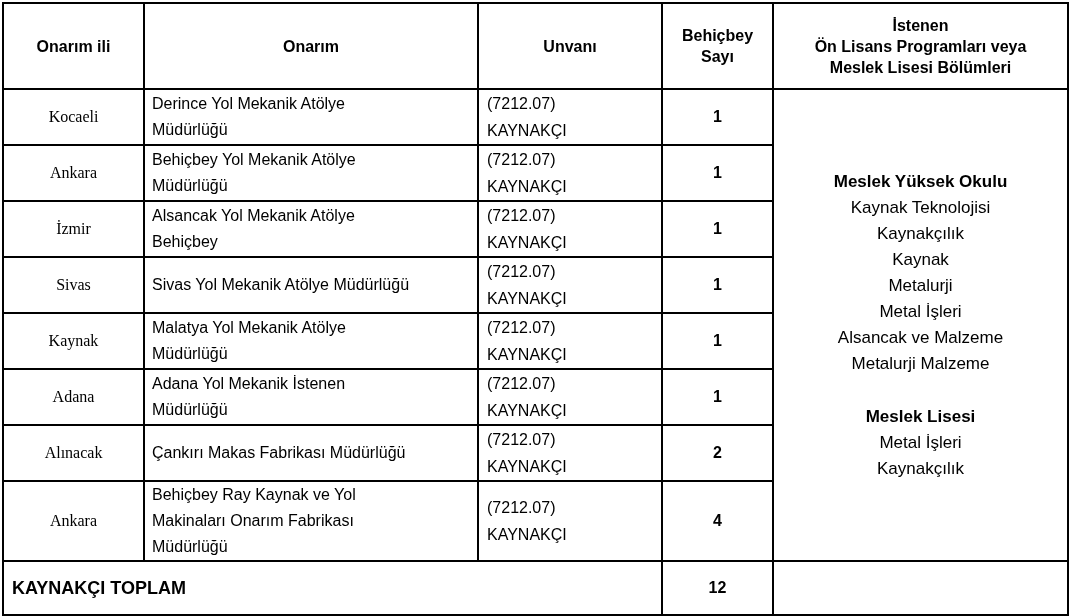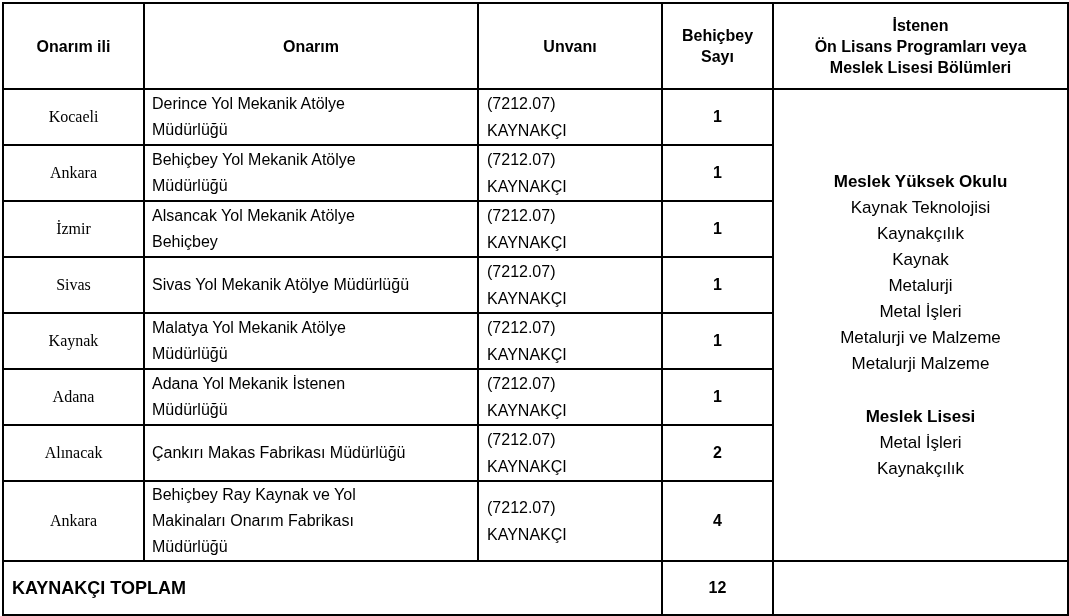--- a/index.html
+++ b/index.html
@@ -128,21 +128,21 @@
         <td class="cell-title">(7212.07)
 KAYNAKÇI</td>
         <td class="cell-count">1</td>
         <td class="cell-programs" rowspan="8">
           <div class="prog-title">Meslek Yüksek Okulu</div>
           <div>Kaynak Teknolojisi</div>
           <div>Kaynakçılık</div>
           <div>Kaynak</div>
           <div>Metalurji</div>
           <div>Metal İşleri</div>
-          <div>Metalurji ve Malzeme</div>
+          <div>Alsancak ve Malzeme</div>
           <div>Metalurji Malzeme</div>
           <div class="group-gap"></div>
           <div class="prog-title">Meslek Lisesi</div>
           <div>Metal İşleri</div>
           <div>Kaynakçılık</div>
         </td>
       </tr>
       <tr class="r-std">
         <td class="cell-province">Ankara</td>
         <td class="cell-workplace">Behiçbey Yol Mekanik Atölye

